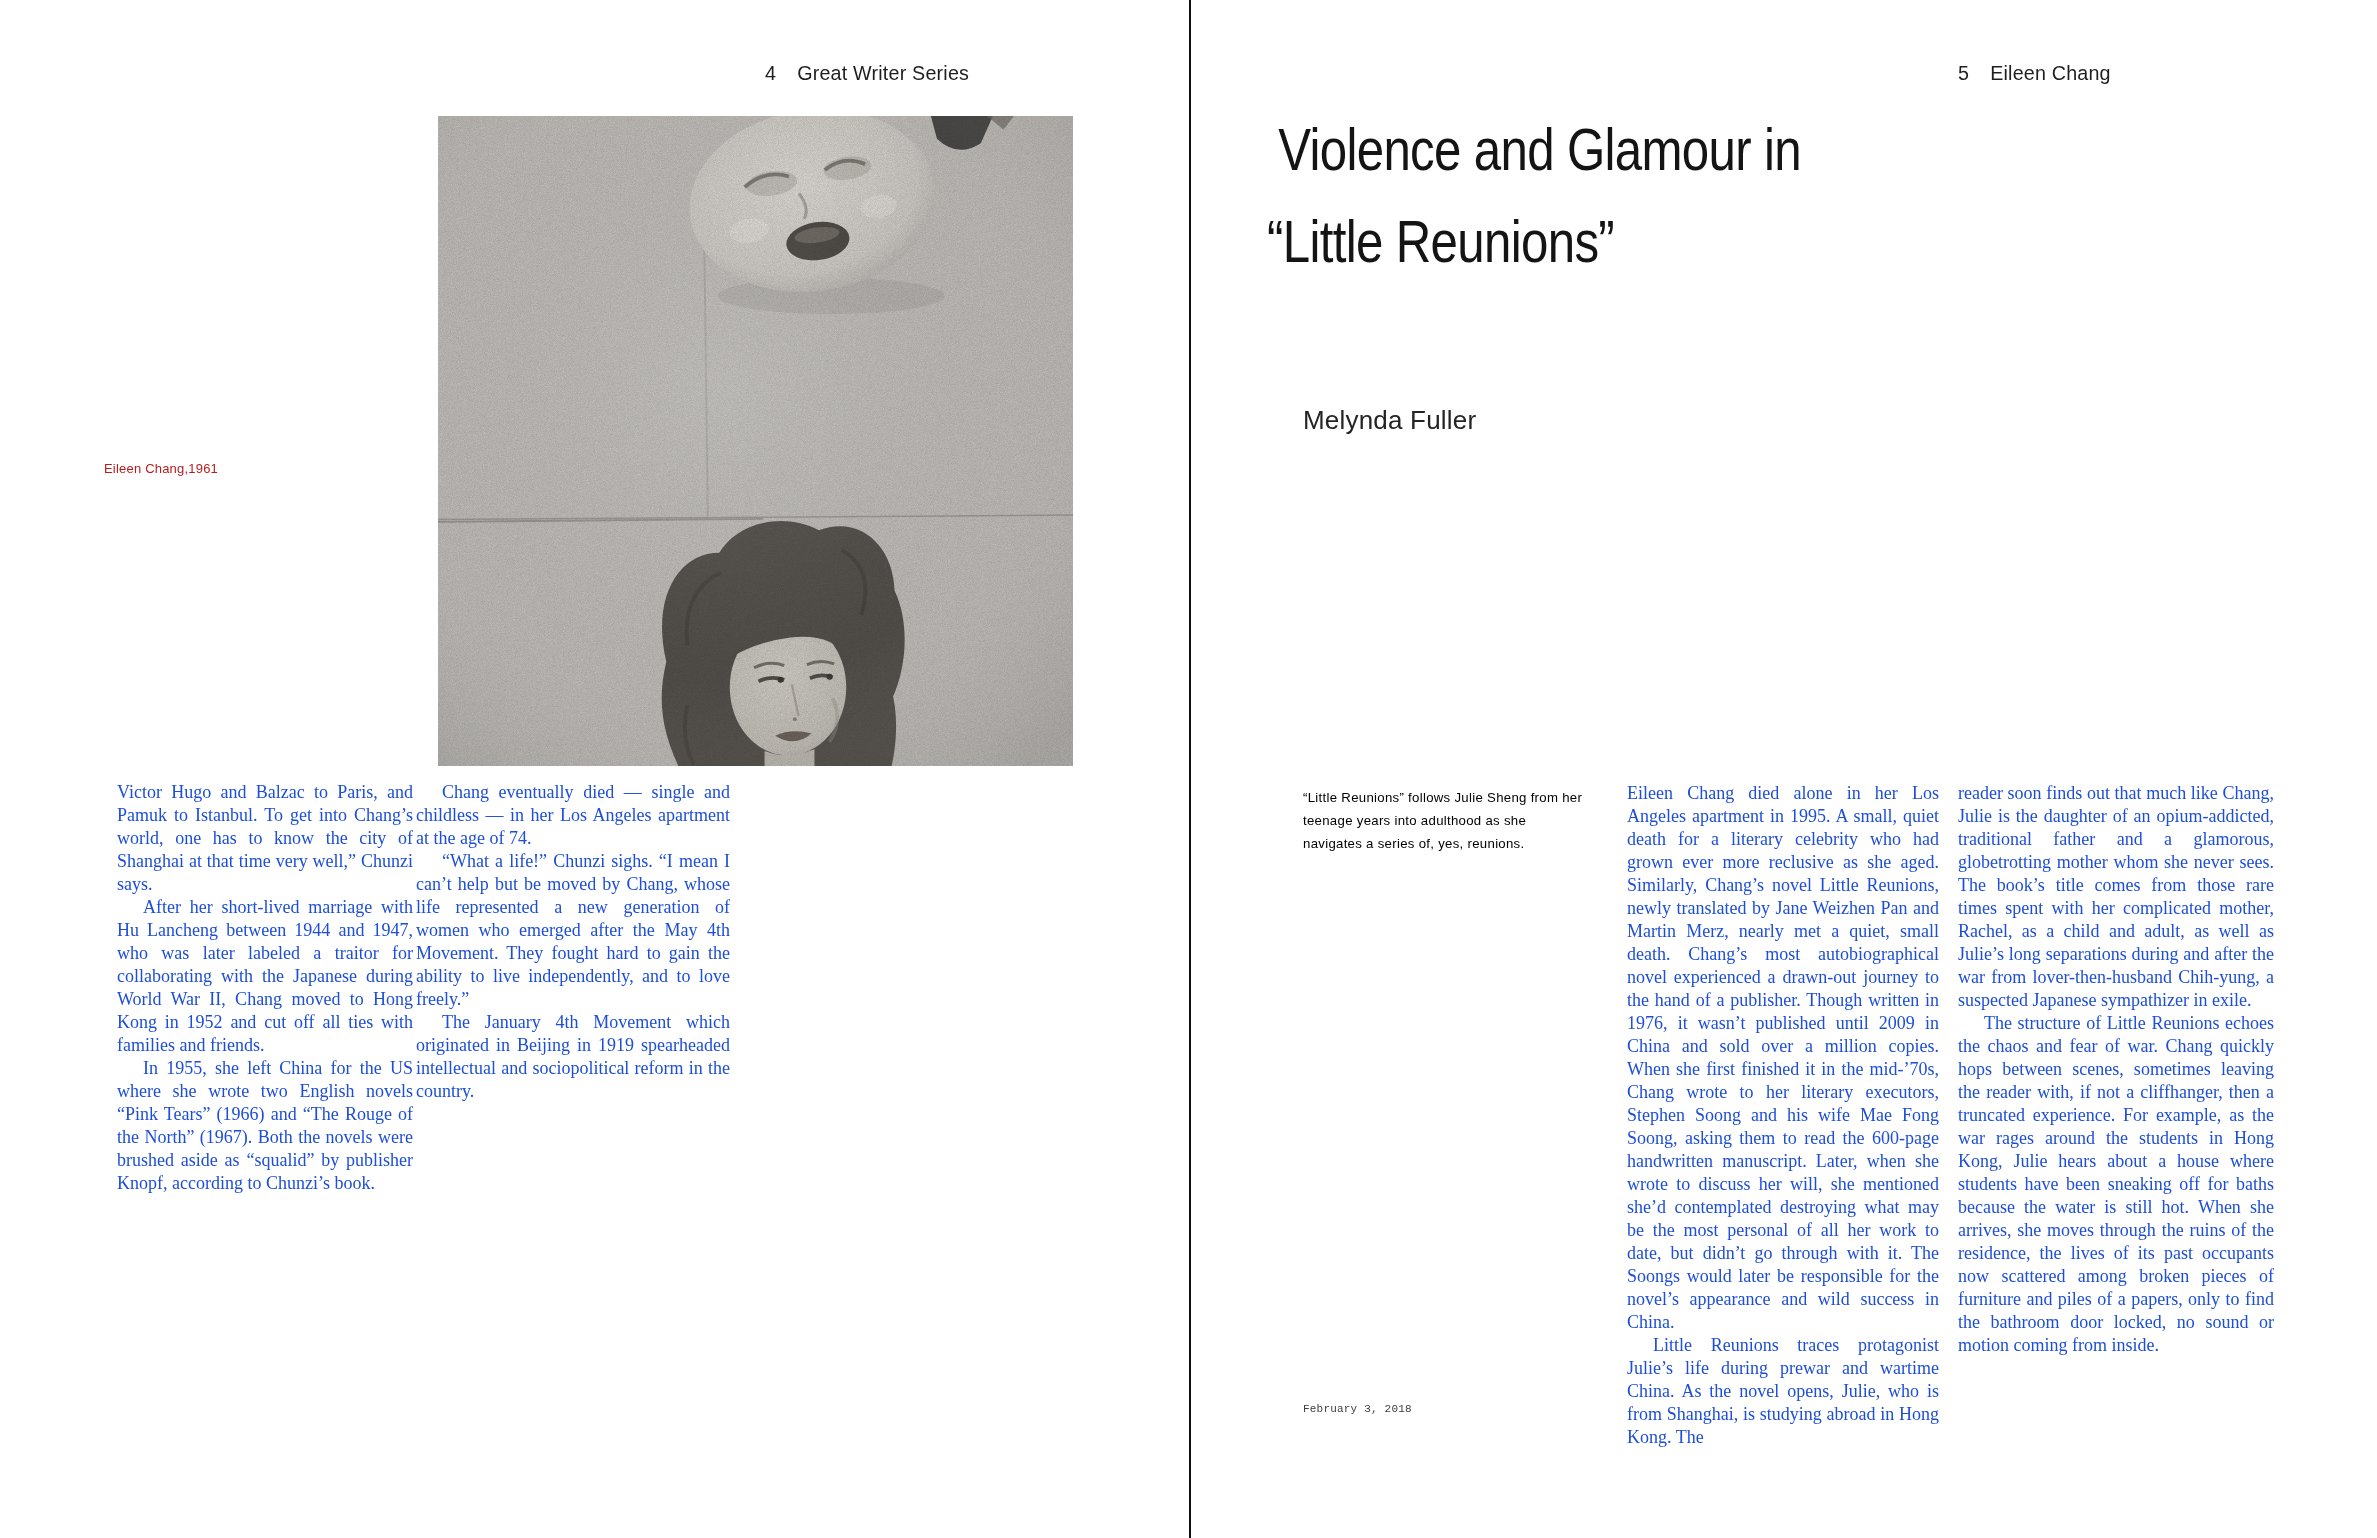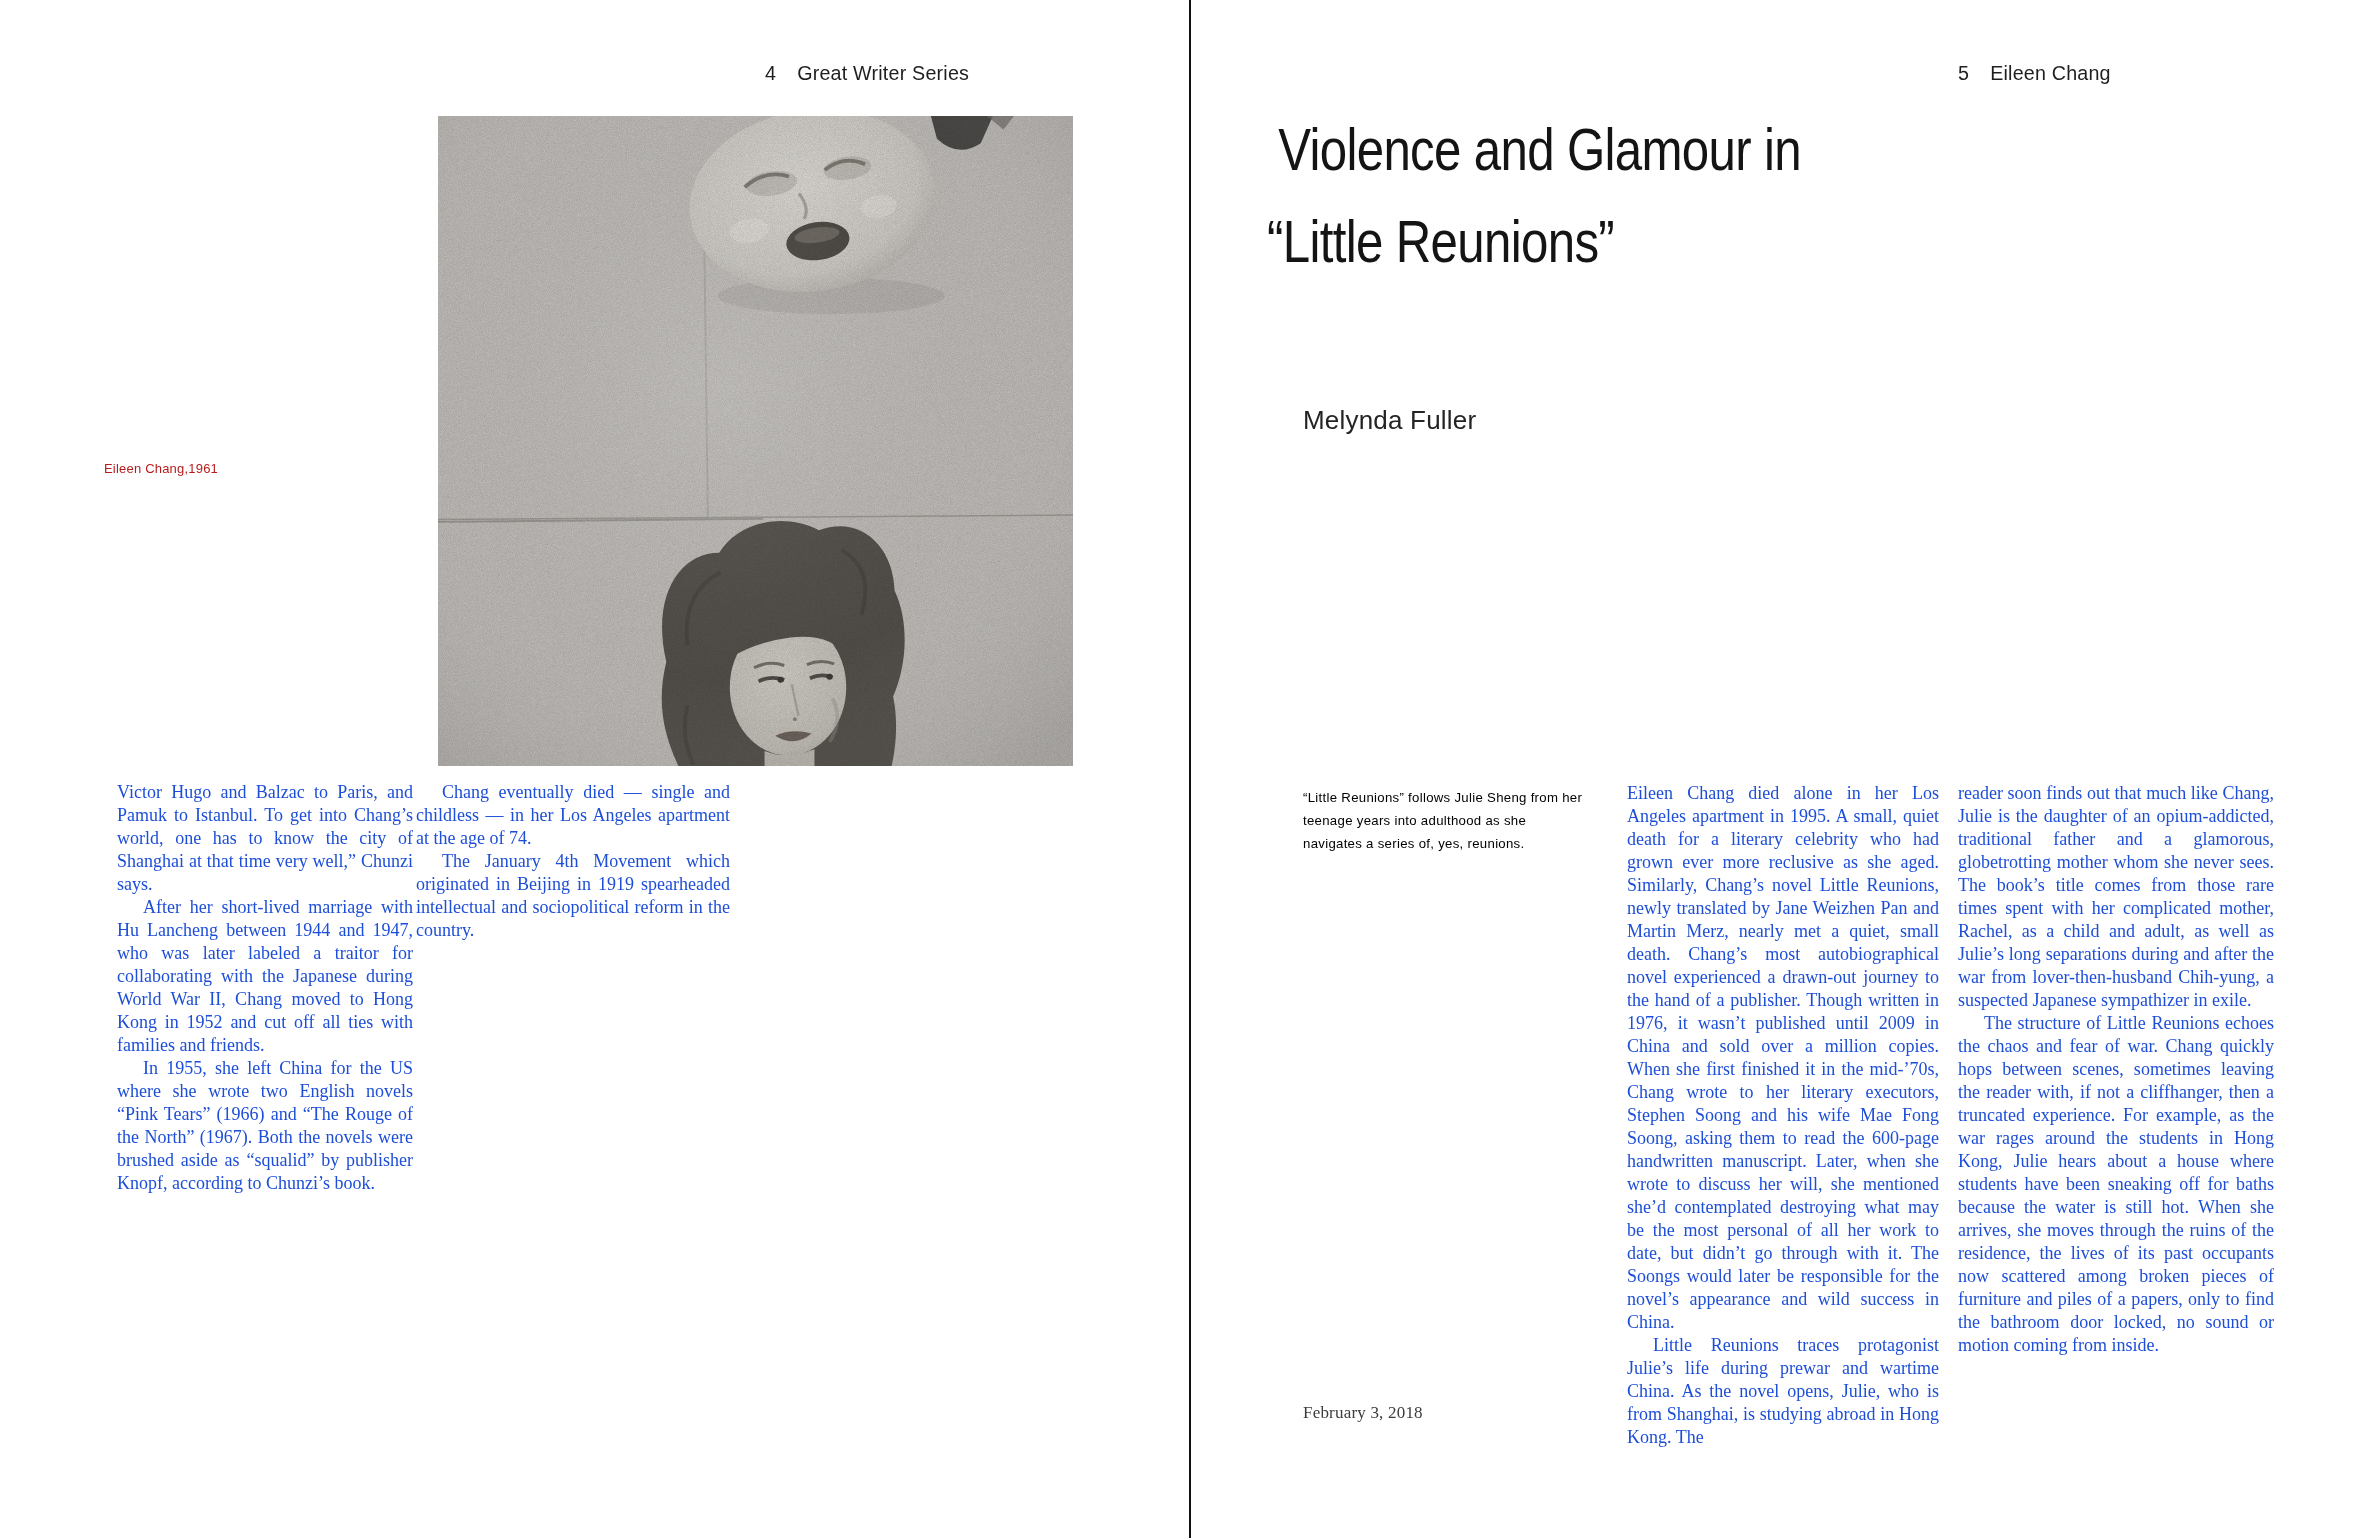--- a/index.html
+++ b/index.html
@@ -58,22 +58,22 @@
     font-family:"Liberation Sans", sans-serif;
     font-size:26px;font-weight:400;color:#242424;letter-spacing:0.2px;text-align:center;
   }
   .standfirst{
     position:absolute;left:1303px;top:786px;width:281px;
     font-family:Liberation Sans, sans-serif;
     font-size:13.2px;line-height:23px;color:#000000;letter-spacing:0.3px;
   }
   .date{
     position:absolute;left:1303px;top:1403px;
-    font-family:Liberation Serif, serif;
-    font-size:17px;color:#3c3c3c;letter-spacing:0.2px;
+    font-family:Liberation Mono, monospace;
+    font-size:11px;color:#3c3c3c;letter-spacing:0.2px;
   }
 </style>
 </head>
 <body>
 
 <div class="canvas">
 
   <div class="page">
     <div class="page-header hdr-left">
       <span>4</span>
@@ -156,20 +156,21 @@
       </svg>
     </div>
 
     <div class="col colL1">
         <p>Victor Hugo and Balzac to Paris, and Pamuk to Istanbul. To get into Chang’s world, one has to know the city of Shanghai at that time very well,” Chunzi says.</p>
         <p class="ind">After her short-lived marriage with Hu Lancheng between 1944 and 1947, who was later labeled a traitor for collaborating with the Japanese during World War II, Chang moved to Hong Kong in 1952 and cut off all ties with families and friends.</p>
         <p class="ind">In 1955, she left China for the US where she wrote two English novels “Pink Tears” (1966) and “The Rouge of the North” (1967). Both the novels were brushed aside as “squalid” by publisher Knopf, according to Chunzi’s book.</p>
       </div>
     <div class="col colL2">
         <p class="ind">Chang eventually died — single and childless — in her Los Angeles apartment at the age of 74.</p>
+        <p class="ind">“What a life!” Chunzi sighs. “I mean I can’t help but be moved by Chang, whose life represented a new generation of women who emerged after the May 4th Movement. They fought hard to gain the ability to live independently, and to love freely.”</p>
         <p class="ind">The January 4th Movement which originated in Beijing in 1919 spearheaded intellectual and sociopolitical reform in the country.</p>
       </div>
   </div>
 
   <div class="divider"></div>
 
   <div class="page">
     <div class="page-header hdr-right">
       <span>5</span>
       <span>Eileen Chang</span>

